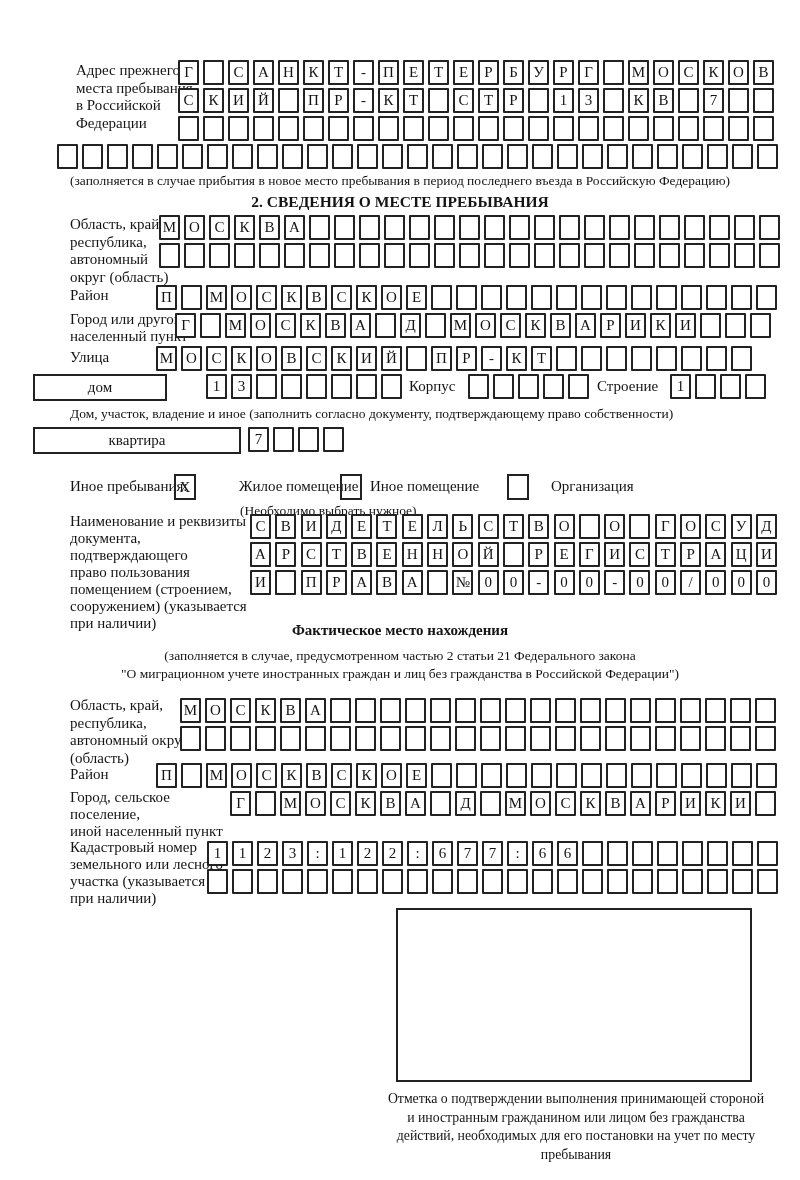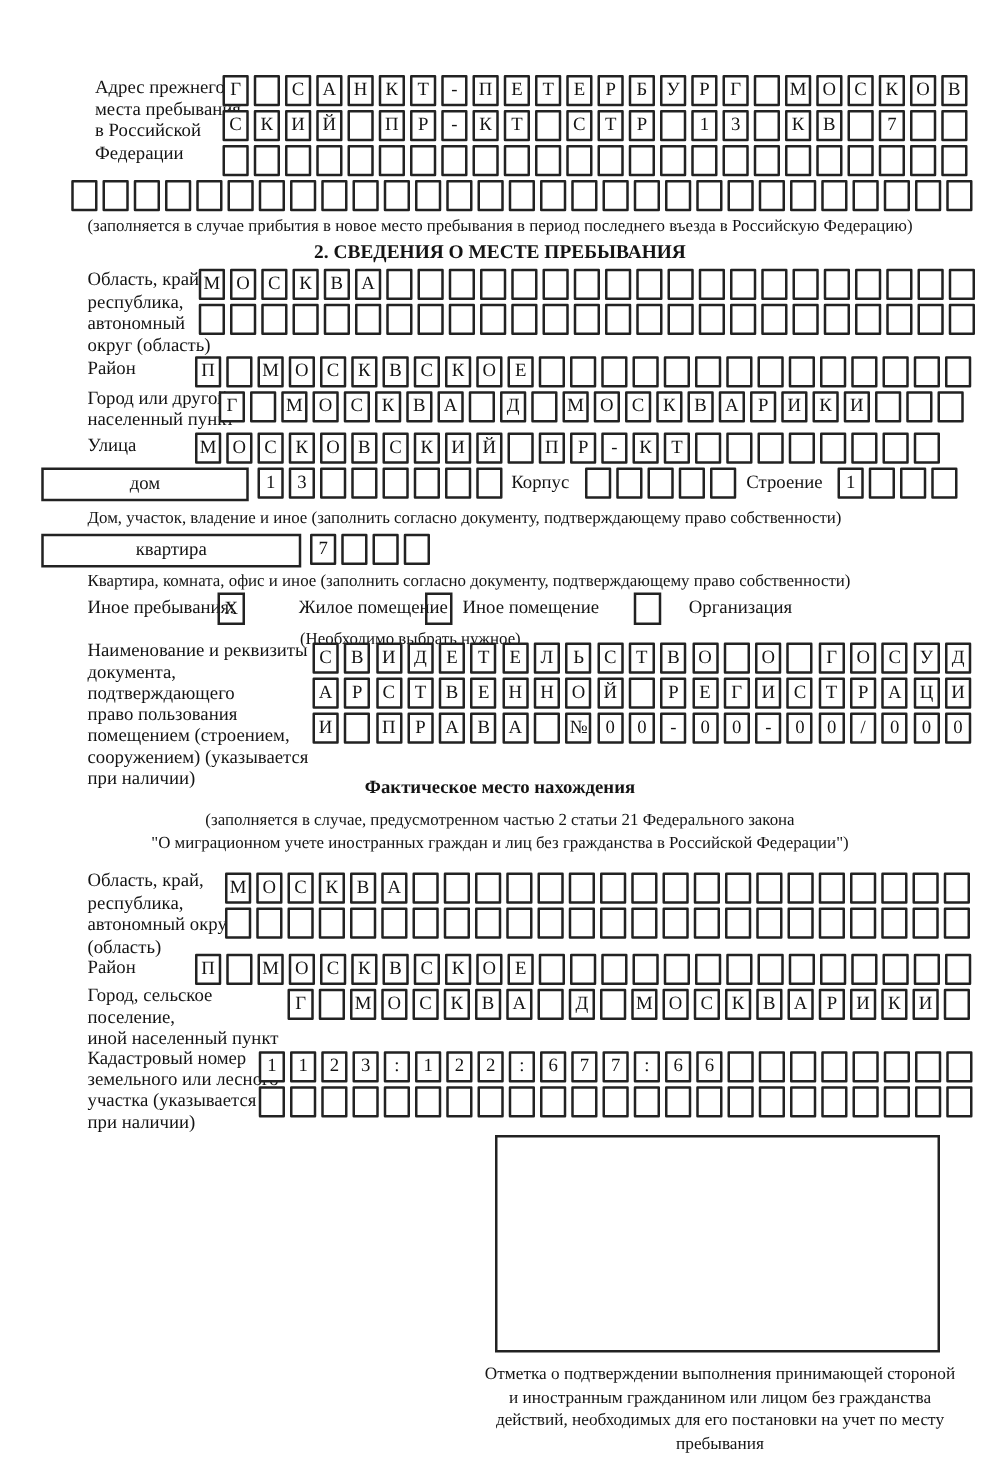--- a/index.html
+++ b/index.html
@@ -291,21 +291,21 @@
       <span class="cell"></span>
       <span class="cell"></span>
       <span class="cell"></span>
       <span class="cell"></span>
       <span class="cell"></span>
       <span class="cell"></span>
       <span class="cell"></span>
       <span class="cell"></span>
     </div>
 
-  <div class="abs wbox" style="top:374px; left:33px; width:166px;text-align:center;">дом</div>
+  <div class="abs wbox" style="top:374px; left:33px; width:134px;text-align:center;">дом</div>
   <div class="abs cells" style="top:374px; left:206px;">
       <span class="cell">1</span>
       <span class="cell">3</span>
       <span class="cell"></span>
       <span class="cell"></span>
       <span class="cell"></span>
       <span class="cell"></span>
       <span class="cell"></span>
       <span class="cell"></span>
     </div>
@@ -326,21 +326,20 @@
     </div>
   <div class="abs cap" style="top:406px; left:70px; width:700px;">Дом, участок, владение и иное (заполнить согласно документу, подтверждающему право собственности)</div>
 
   <div class="abs wbox" style="top:427px; left:33px; width:208px;">квартира</div>
   <div class="abs cells" style="top:427px; left:248px;">
       <span class="cell">7</span>
       <span class="cell"></span>
       <span class="cell"></span>
       <span class="cell"></span>
     </div>
-  <div class="abs cap" style="top:457px; left:70px; width:700px;">Квартира, комната, офис и иное (заполнить согласно документу, подтверждающему право собственности)</div>
 
   <div class="abs" style="top:478px; left:70px; font-size:15px;">Иное пребывания:</div>
   <div class="abs chk" style="top:474px; left:174px;">X</div>
   <div class="abs" style="top:478px; left:204px; font-size:15px;margin-left:35px;">Жилое помещение</div>
   <div class="abs chk" style="top:474px; left:340px;"></div>
   <div class="abs" style="top:478px; left:370px; font-size:15px;">Иное помещение</div>
   <div class="abs chk" style="top:474px; left:507px;"></div>
   <div class="abs" style="top:478px; left:551px; font-size:15px;">Организация</div>
   <div class="abs cap" style="top:503px; left:240px;">(Необходимо выбрать нужное)</div>
 

